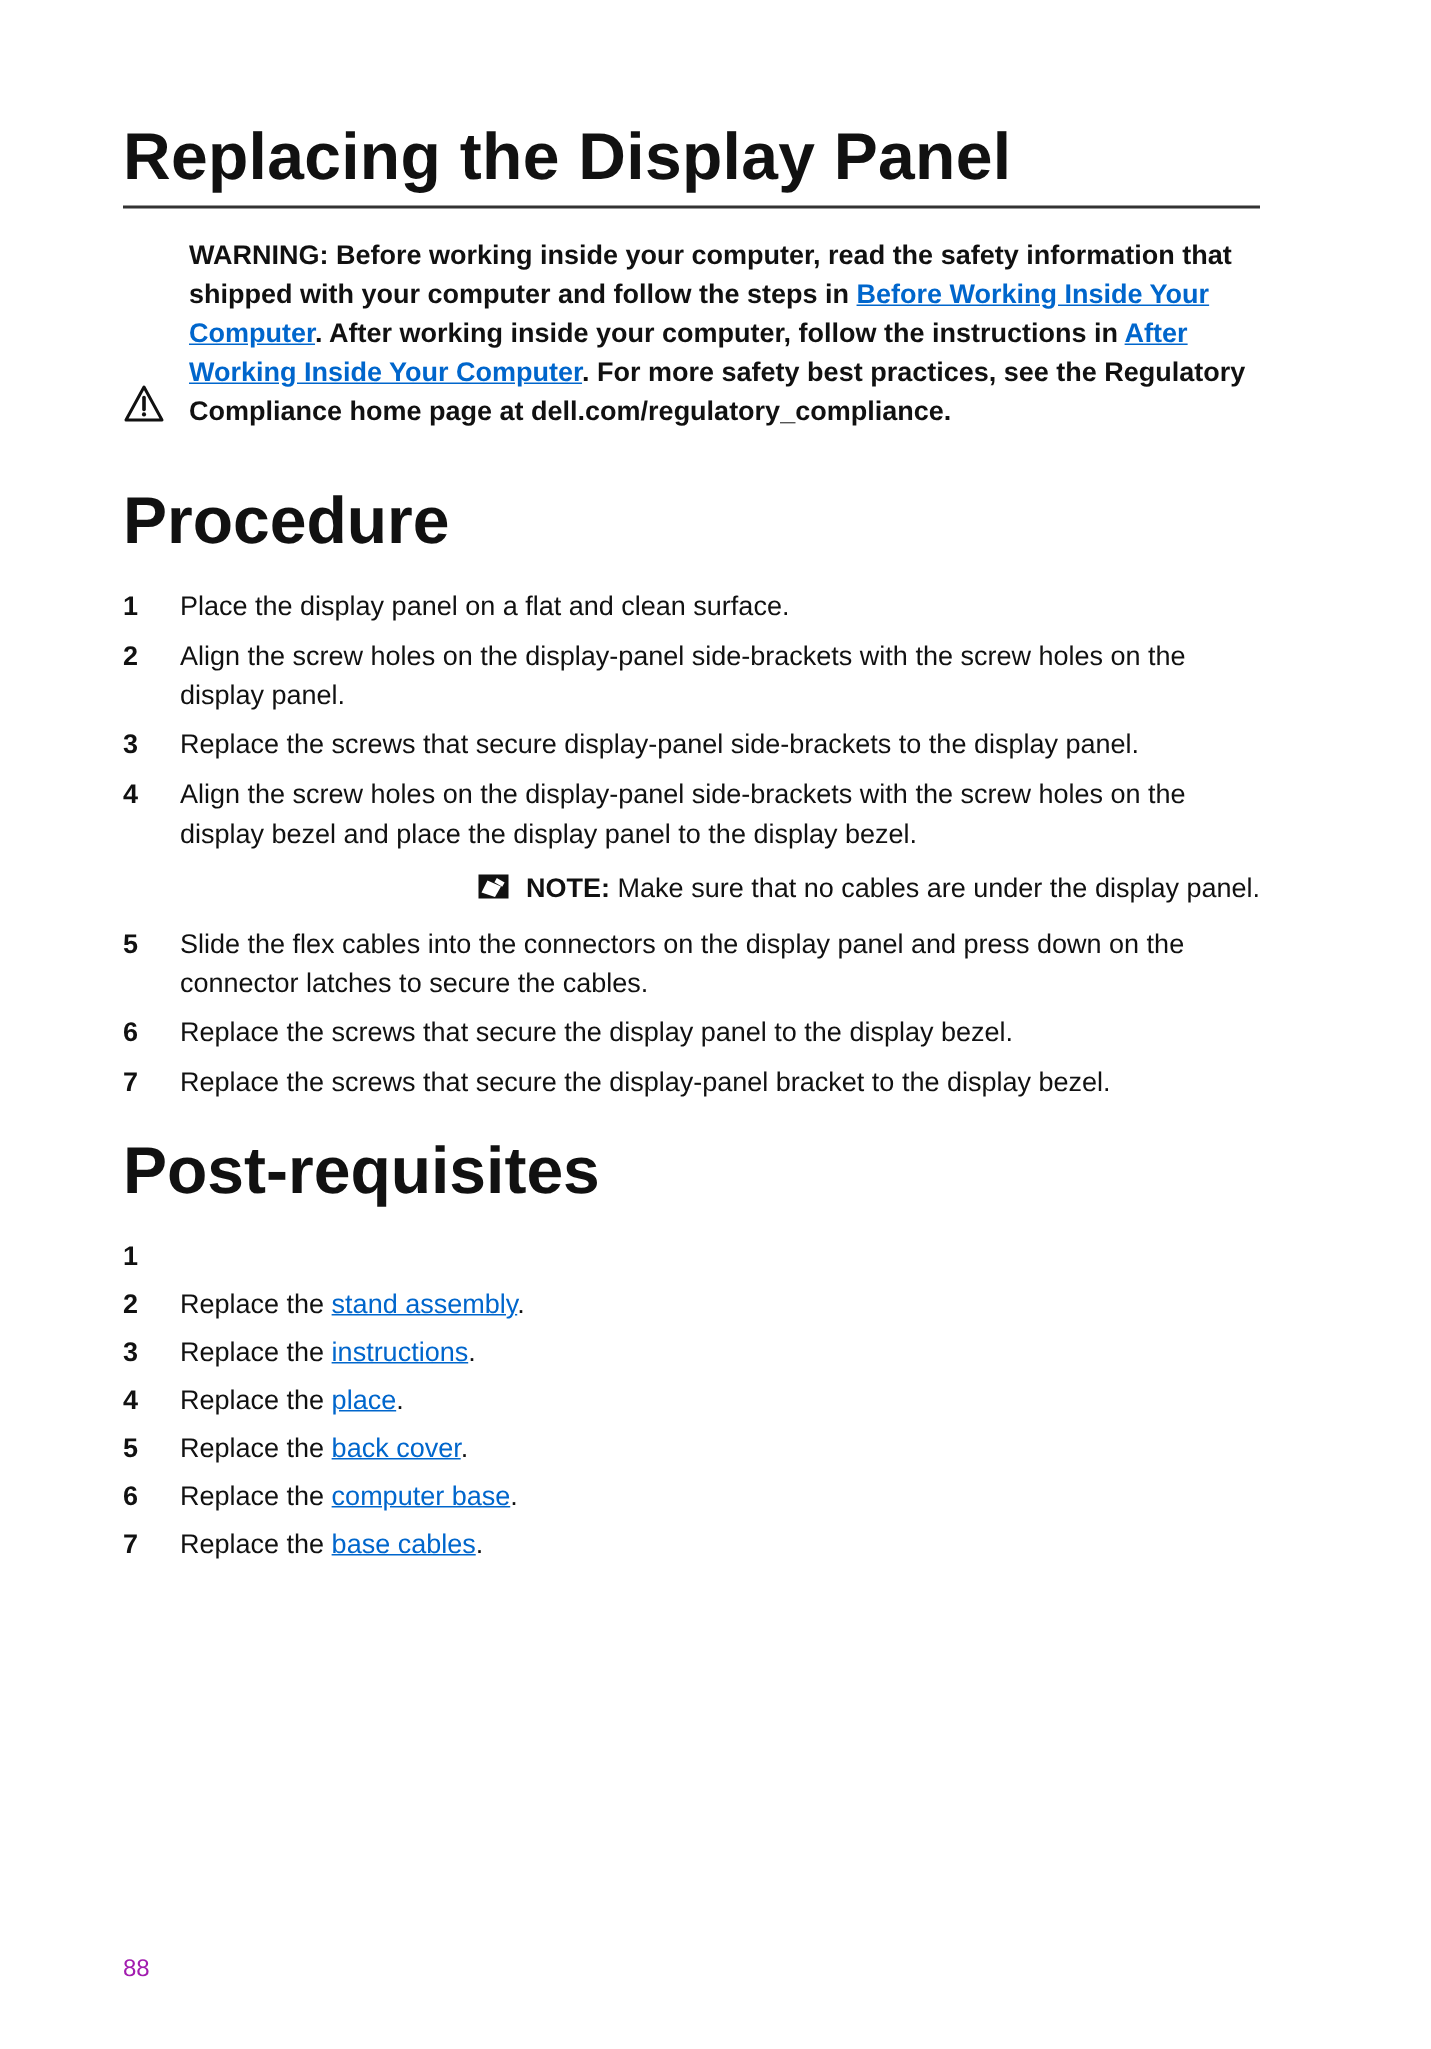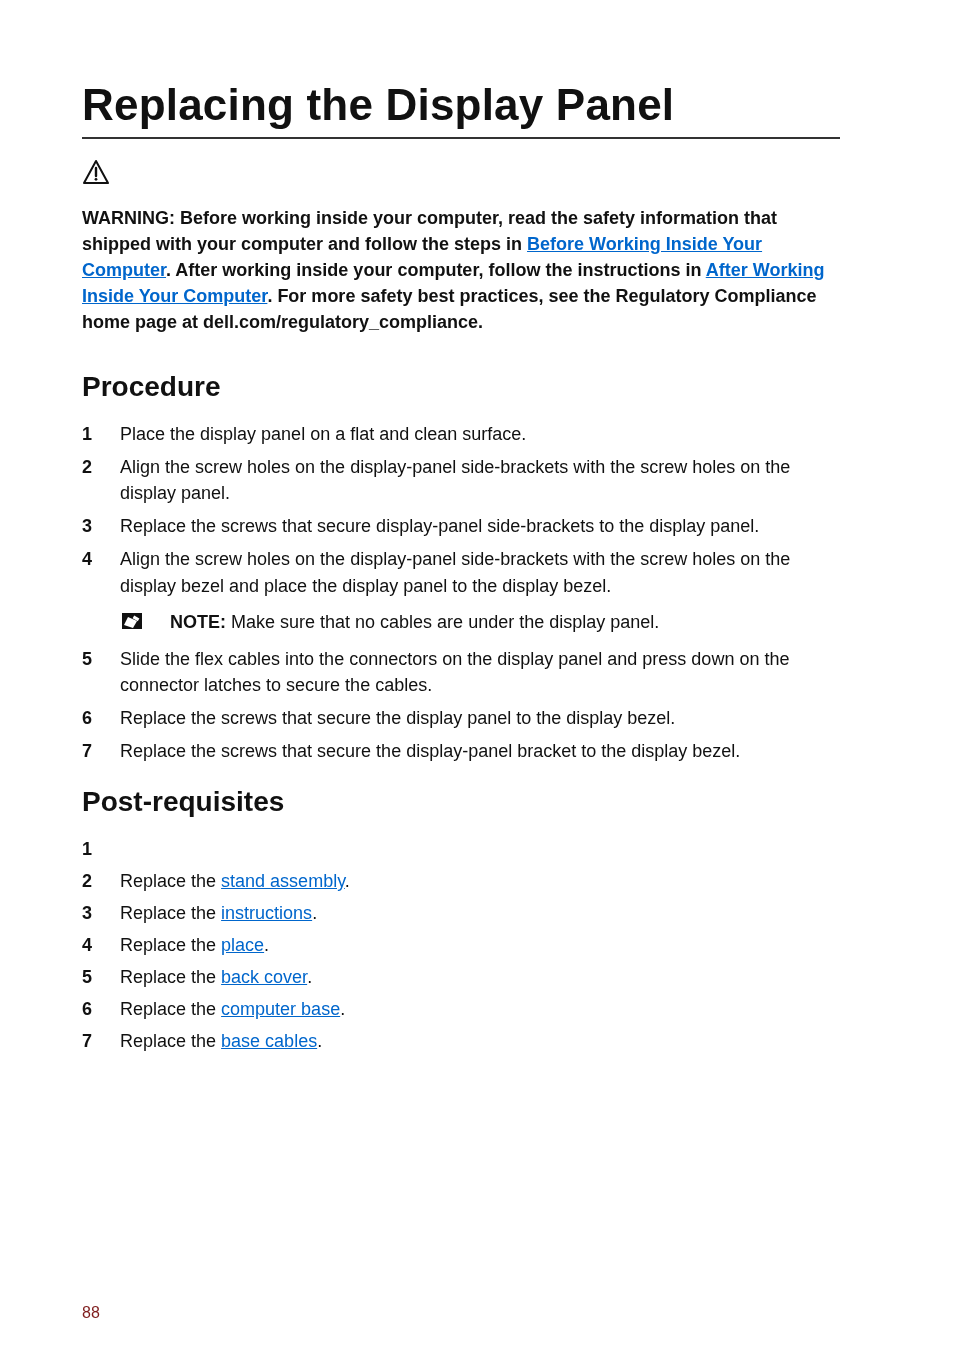--- a/index.html
+++ b/index.html
@@ -25,41 +25,40 @@
     letter-spacing: 0.2px;
     color: #111;
   }
   .rule {
     border: none;
     border-top: 2px solid #333;
     margin: 0 0 18px 0;
   }
   .warning-block {
     display: flex;
-    align-items: flex-start;
+    align-items: flex-end;
     gap: 16px;
     margin-bottom: 36px;
-    flex-direction: column;
   }
   .warning-icon {
     flex: 0 0 auto;
     margin-top: 2px;
   }
   .warning-text {
     font-size: 18px;
     line-height: 1.45;
     font-weight: 700;
   }
   a.inline-link {
     color: #0066cc;
     text-decoration: underline;
     cursor: pointer;
   }
   h2.section {
-    font-size: 28px;
+    font-size: 44px;
     font-weight: 700;
     margin: 22px 0 18px 0;
   }
   ol.numbered {
     list-style: none;
     padding: 0;
     margin: 0 0 18px 0;
   }
   ol.numbered > li {
     display: flex;
@@ -73,25 +72,26 @@
     flex: 0 0 20px;
     font-weight: 700;
     text-align: left;
   }
   ol.numbered > li .body {
     flex: 1 1 auto;
   }
   .note-row {
     display: flex;
     align-items: flex-start;
-    gap: 26px;
+    gap: 10px;
     margin-top: 10px;
     margin-left: 0;
     font-size: 18px;
     line-height: 1.45;
+    justify-content: flex-end;
   }
   .note-row .note-icon {
     flex: 0 0 auto;
     margin-top: 1px;
   }
   .note-row .note-text .label {
     font-weight: 700;
   }
   ol.post-req {
     list-style: none;
@@ -109,21 +109,21 @@
   ol.post-req > li .num {
     flex: 0 0 20px;
     font-weight: 700;
     text-align: left;
   }
   .page-number {
     position: absolute;
     bottom: 44px;
     left: 82px;
     font-size: 16px;
-    color: #7f1d1d;
+    color: #a21caf;
   }
 </style>
 </head>
 <body>
 
 <div class="page">
 
   <h1 class="title">Replacing the Display Panel</h1>
   <hr class="rule">
 

